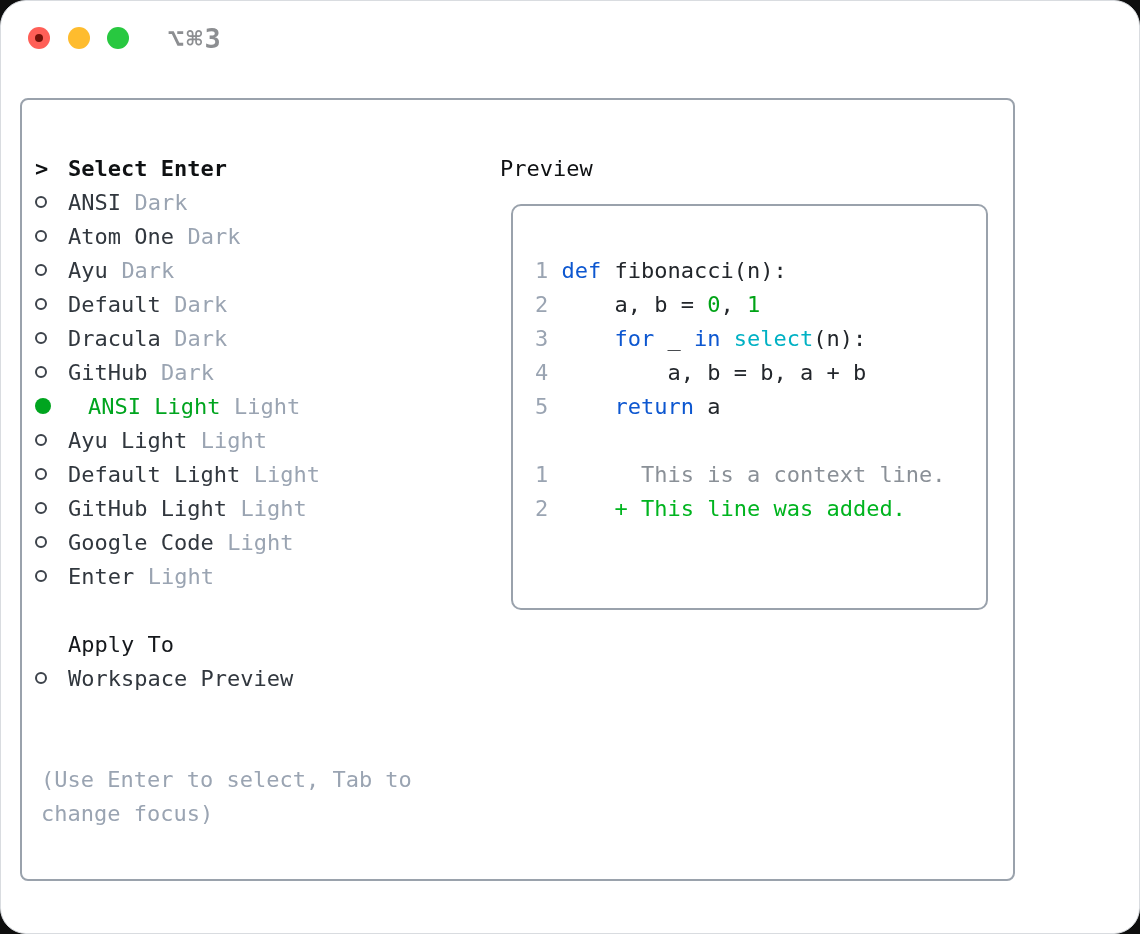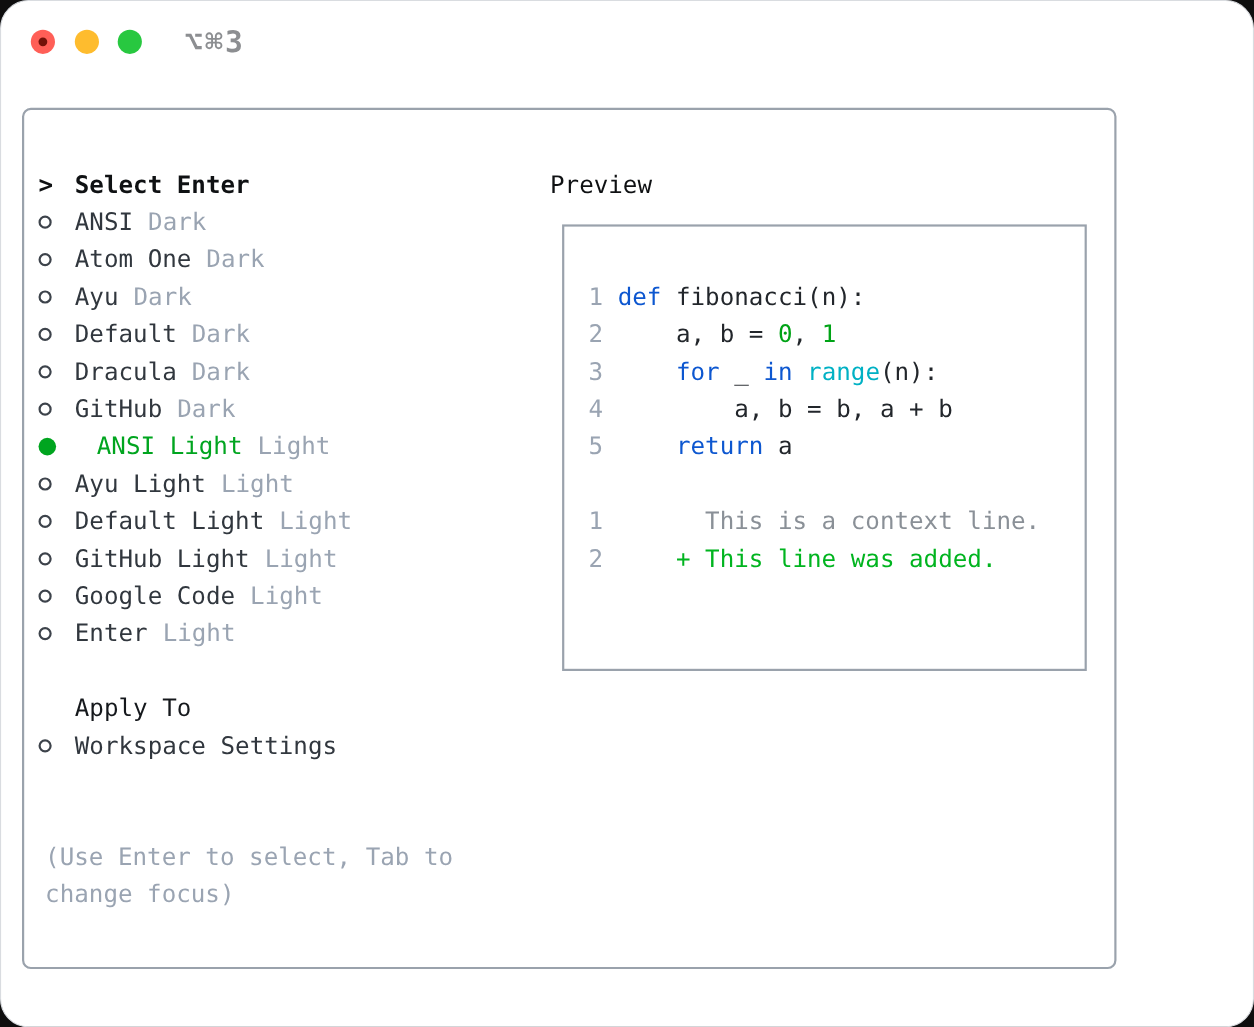--- a/index.html
+++ b/index.html
@@ -34,21 +34,21 @@
   .theme-row.selected .tname { color:var(--sel-green);margin-left:20px; }
   .apply-block { position:absolute; left:12px; top:527px; }
   .apply-hdr { color:#15181c; }
   .opt-label { color:#31373e; white-space:pre; }
   .apply-row.selected .opt-label { color:var(--sel-green); }
   .hint { position:absolute; left:19px; top:663px; width:430px; font-size:22px; line-height:34px; color:#9aa4b2; }
   
   .preview-header { position:absolute; left:478px; top:51px; height:34px; display:flex; align-items:center; font-size:22px; font-weight:normal; color:#0f1113; }
   .preview-box {
     position:absolute; left:489px; top:104px; width:477px; height:406px;
-    border:2px solid #9aa2ac; border-radius:0; background:#fff;
+    border:2px solid #9aa2ac; border-radius:10px; background:#fff;
     padding:48px 0 0 22px; overflow:hidden;
   }
   .code-line { font-family:"DejaVu Sans Mono","Liberation Mono",monospace; font-size:22px; line-height:34px; min-height:34px; white-space:pre; }
   .ln { display:inline-block; min-width:1ch; color:var(--c-ln); }
   .tok.pl  { color:var(--c-plain); }
   .tok.kw  { color:var(--c-kw); }
   .tok.num { color:var(--c-num); }
   .tok.fn  { color:var(--c-fn); }
   .tok.ctx { color:var(--c-ctx); }
   .tok.del { color:var(--c-del); }
@@ -166,33 +166,33 @@
     <div class="apply-block">
       <div class="row">
         <span class="marker"></span>
         <span class="apply-hdr">Apply To</span>
       </div>
 
         <div class="row apply-row">
           <span class="marker">
             <span class="ring"></span>
           </span>
-          <span class="opt-label">Workspace Settings</span>
+          <span class="opt-label">Workspace Preview</span>
         </div>
       </div>
 
     <div class="hint">(Use Enter to select, Tab to change focus)</div>
 
     <div class="preview-header">Preview</div>
 
     <div class="preview-box">
 
     <pre class="code-line"><span class="ln">1</span><span class="tok pl"> </span><span class="tok kw">def</span><span class="tok pl"> fibonacci(n):</span></pre>
         <pre class="code-line"><span class="ln">2</span><span class="tok pl">     a, b = </span><span class="tok num">0</span><span class="tok pl">, </span><span class="tok num">1</span></pre>
-        <pre class="code-line"><span class="ln">3</span><span class="tok pl">     </span><span class="tok kw">for</span><span class="tok pl"> _ </span><span class="tok kw">in</span><span class="tok pl"> </span><span class="tok fn">range</span><span class="tok pl">(n):</span></pre>
+        <pre class="code-line"><span class="ln">3</span><span class="tok pl">     </span><span class="tok kw">for</span><span class="tok pl"> _ </span><span class="tok kw">in</span><span class="tok pl"> </span><span class="tok fn">select</span><span class="tok pl">(n):</span></pre>
         <pre class="code-line"><span class="ln">4</span><span class="tok pl">         a, b = b, a + b</span></pre>
         <pre class="code-line"><span class="ln">5</span><span class="tok pl">     </span><span class="tok kw">return</span><span class="tok pl"> a</span></pre>
         <pre class="code-line"><span class="ln"></span></pre>
         <pre class="code-line"><span class="ln">1</span><span class="tok ctx">       This is a context line.</span></pre>
         <pre class="code-line"><span class="ln">2</span><span class="tok add">     + This line was added.</span></pre>
       </div>
 
   </div>
 </div>
 

